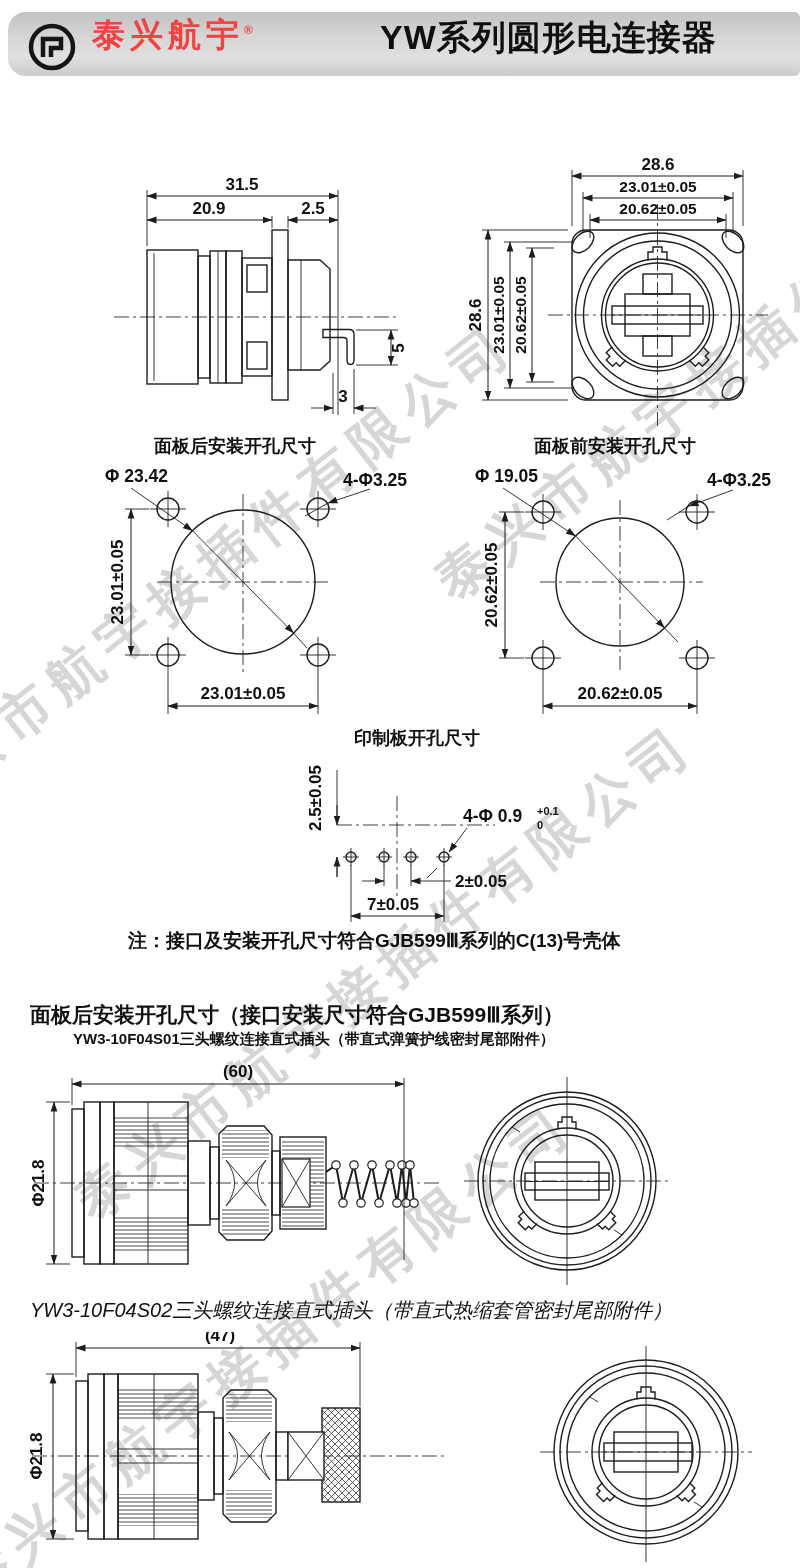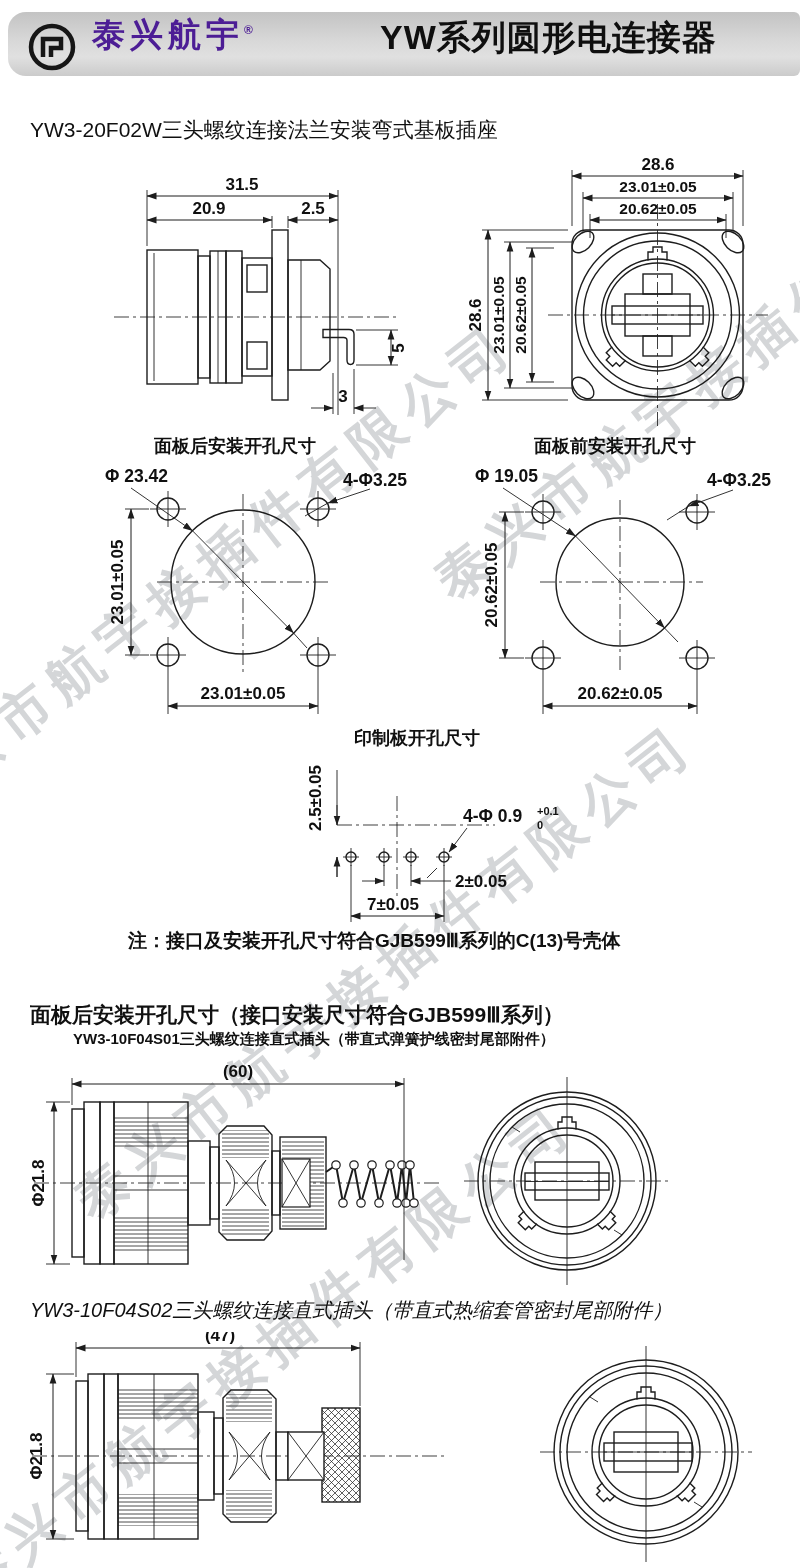--- a/index.html
+++ b/index.html
@@ -7,21 +7,21 @@
           font-family:"Liberation Sans",sans-serif; overflow:hidden; }
   
   .wm { position:absolute; white-space:nowrap; font-size:54px; font-weight:700;
         letter-spacing:10px; color:#d4d6d8; transform:rotate(-38deg);
         transform-origin:0 0; z-index:0; user-select:none; }
   
   .hdr { position:absolute; left:8px; top:12px; width:792px; height:64px;
          border-radius:18px 6px 6px 18px; z-index:2;
          background:linear-gradient(180deg,#c3c3c3,#d8d8d8 45%,#e0e0e0 70%,#cbcbcb); }
   .brand { position:absolute; left:92px; top:13px; font-size:33px; font-weight:900;
-           color:#4c1d95; letter-spacing:5px; z-index:3; white-space:nowrap;}
+           color:#ef4444; letter-spacing:5px; z-index:3; white-space:nowrap;}
   .brand sup { font-size:12px; }
   .hdr-title { position:absolute; left:380px; top:15px; font-size:34px; font-weight:900;
                color:#0f0f0f; letter-spacing:1px; z-index:3; white-space:nowrap;}
   .logo { position:absolute; left:24px; top:16px; z-index:3; }
   
   .txt { position:absolute; color:#101010; z-index:1; white-space:nowrap; }
   .t-s1    { left:30px;  top:116px;  font-size:21px; font-weight:500; }
   .t-note  { left:128px; top:928px;  font-size:19px; font-weight:700;text-align:center; }
   .t-s2h   { left:30px;  top:1001px; font-size:21px; font-weight:700; }
   .t-s01   { left:30px;  top:1030px; font-size:15px; font-weight:700;margin-left:43px; }
@@ -63,21 +63,20 @@
   <div class="wm" style="left:420px; top:560px">泰兴市航宇接插件有限公司</div>
 
   <div class="hdr"></div>
   <svg class="logo" width="60" height="60" viewBox="0 0 60 60">
     <circle cx="28" cy="31" r="21" fill="none" stroke="#161616" stroke-width="4.5"></circle>
     <path d="M19,41 V23 H37 V32 H27 V41" fill="none" stroke="#161616" stroke-width="4.5"></path>
   </svg>
   <div class="brand"><span>泰兴航宇</span><sup>®</sup></div>
   <div class="hdr-title">YW系列圆形电连接器</div>
 
-  <div class="txt t-s1">YW3-20F02W三头螺纹连接法兰安装弯式基板插座</div>
 
   <svg class="drw" style="left:98px; top:158px" width="312" height="270" viewBox="0 0 312 270">
     <g>
       <line class="cl" x1="16" y1="159" x2="300" y2="159"></line>
       <rect class="o" x="49" y="92" width="51" height="134"></rect>
       <line class="t" x1="56" y1="95" x2="56" y2="223"></line>
       <rect class="o" x="100" y="98" width="12" height="122"></rect>
       <rect class="o" x="112" y="93" width="16" height="132"></rect>
       <rect class="o" x="128" y="93" width="16" height="132"></rect>
       <line class="t" x1="120" y1="93" x2="120" y2="225"></line>

